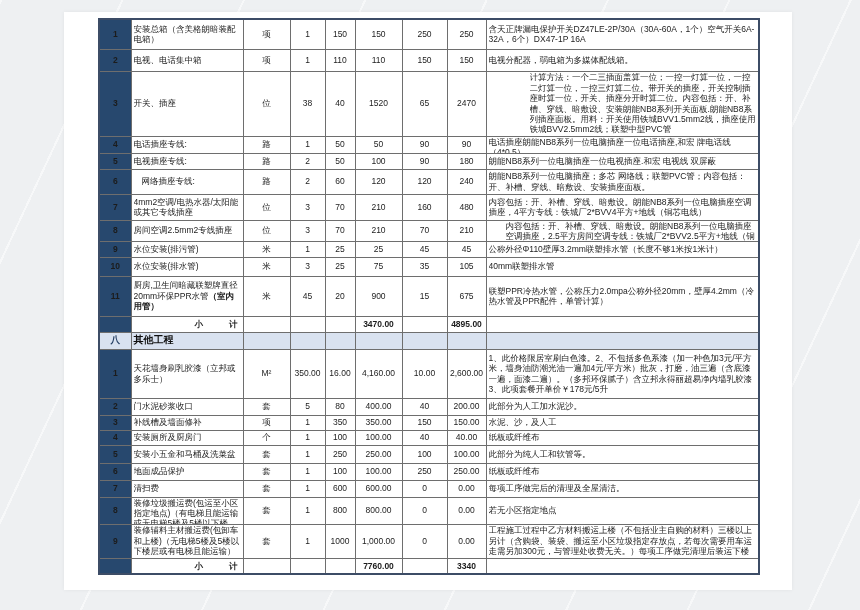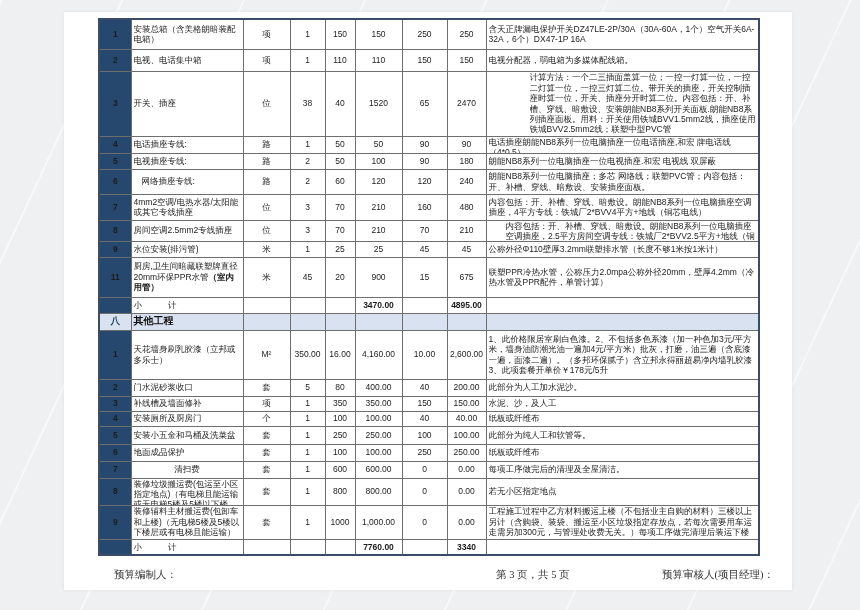--- a/index.html
+++ b/index.html
@@ -31,21 +31,21 @@
   td.num{
     background:#27486e;color:#ffffff;font-weight:bold;
     text-align:center;font-size:9px;
   }
   td.c{text-align:center;font-size:9px;}
   td.name .bold{font-weight:bold;}
   td.remark{font-size:8.5px;}
   tr.sec-row td{background:#d9e2f0;}
   tr.sec-row td.sec-no{color:#1f3a5f;font-weight:bold;text-align:center;font-size:9.5px;}
   tr.sec-row td.sec-title{font-weight:bold;color:#101010;font-size:10px;}
-  td.sub-label{color:#c00000;font-weight:normal;text-align:left;font-size:10px;letter-spacing:3px;margin-top:32px;}
+  td.sub-label{color:#c00000;font-weight:bold;text-align:right;font-size:10px;letter-spacing:3px;margin-top:32px;}
   td.sub-val{color:#c00000;font-weight:bold;text-align:center;font-size:9.5px;}
   .clip{overflow:hidden;}
   .footer{
     position:absolute;left:0;right:0;bottom:6px;height:16px;
     font-family:"Liberation Serif","DejaVu Serif",serif;
     font-size:10.5px;color:#333333;
   }
   .footer .f-left{position:absolute;left:50px;top:0;}
   .footer .f-center{position:absolute;left:432px;top:0;}
   .footer .f-right{position:absolute;right:18px;top:0;}
@@ -195,20 +195,35 @@
           <td class="c">米</td>
           <td class="c">1</td>
           <td class="c">25</td>
           <td class="c">25</td>
           <td class="c">45</td>
           <td class="c">45</td>
           <td class="remark">
             <div class="clip" style="max-height: 16px;">公称外径Φ110壁厚3.2mm联塑排水管（长度不够1米按1米计）</div>
           </td>
         </tr>
+        <tr style="height: 19px;">
+          <td class="num">10</td>
+          <td class="name">
+            <div class="clip" style="max-height: 19px;">水位安装(排水管)</div>
+          </td>
+          <td class="c">米</td>
+          <td class="c">3</td>
+          <td class="c">25</td>
+          <td class="c">75</td>
+          <td class="c">35</td>
+          <td class="c">105</td>
+          <td class="remark">
+            <div class="clip" style="max-height: 19px;">40mm联塑排水管</div>
+          </td>
+        </tr>
         <tr style="height: 40px;">
           <td class="num">11</td>
           <td class="name">
             <div class="clip" style="max-height: 40px;">厨房,卫生间暗藏联塑牌直径20mm环保PPR水管<span class="bold">（室内用管）</span></div>
           </td>
           <td class="c">米</td>
           <td class="c">45</td>
           <td class="c">20</td>
           <td class="c">900</td>
           <td class="c">15</td>
@@ -325,21 +340,21 @@
           <td class="c">100.00</td>
           <td class="c">250</td>
           <td class="c">250.00</td>
           <td class="remark">
             <div class="clip" style="max-height: 17px;">纸板或纤维布</div>
           </td>
         </tr>
         <tr style="height: 17px;">
           <td class="num">7</td>
           <td class="name">
-            <div class="clip" style="max-height: 17px; text-align: center;">清扫费</div>
+            <div class="clip" style="max-height: 17px;">清扫费</div>
           </td>
           <td class="c">套</td>
           <td class="c">1</td>
           <td class="c">600</td>
           <td class="c">600.00</td>
           <td class="c">0</td>
           <td class="c">0.00</td>
           <td class="remark">
             <div class="clip" style="max-height: 17px;">每项工序做完后的清理及全屋清洁。</div>
           </td>
@@ -380,18 +395,13 @@
           <td class="c"></td>
           <td class="c"></td>
           <td class="c"></td>
           <td class="sub-val">7760.00</td>
           <td class="c"></td>
           <td class="sub-val">3340</td>
           <td class="remark"></td>
         </tr>
       </tbody>
   </table>
-  <div class="footer">
-    <span class="f-left">预算编制人：</span>
-    <span class="f-center">第 3 页，共 5 页</span>
-    <span class="f-right">预算审核人(项目经理)：</span>
-  </div>
 </div>
 
 </body></html>

